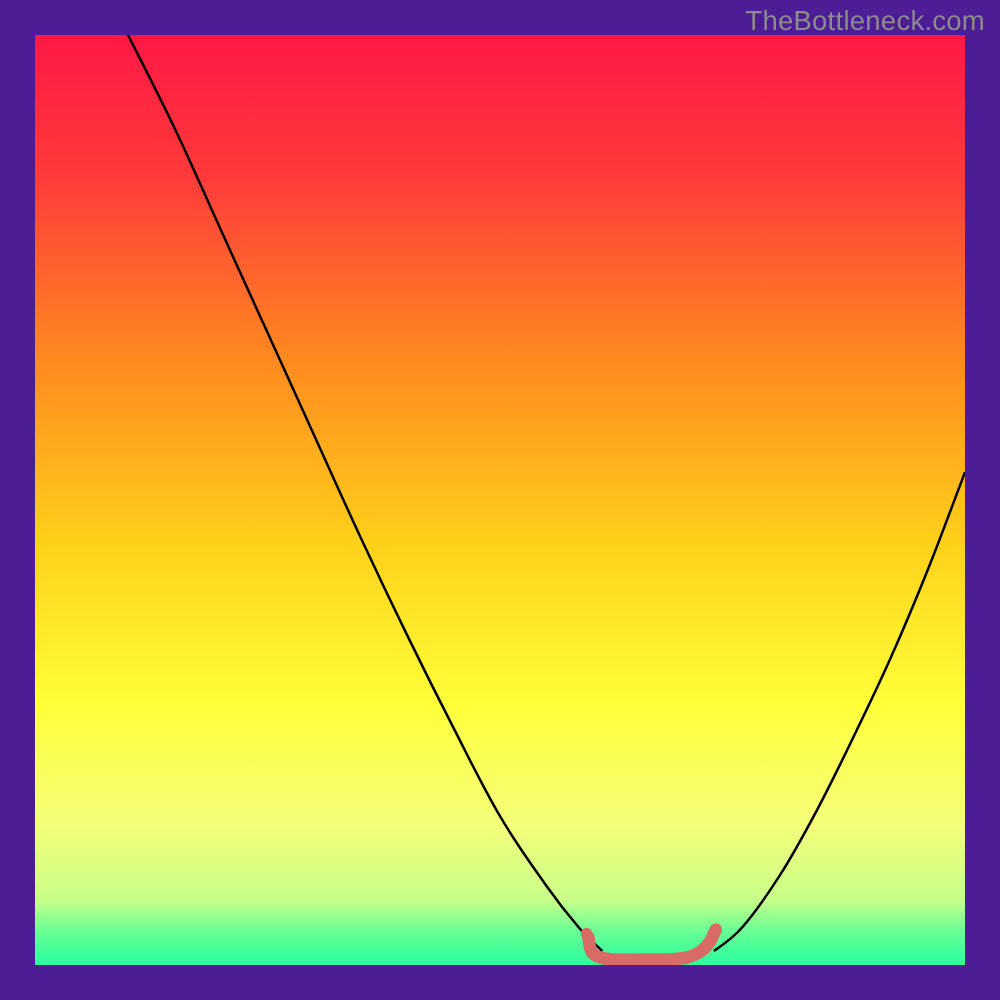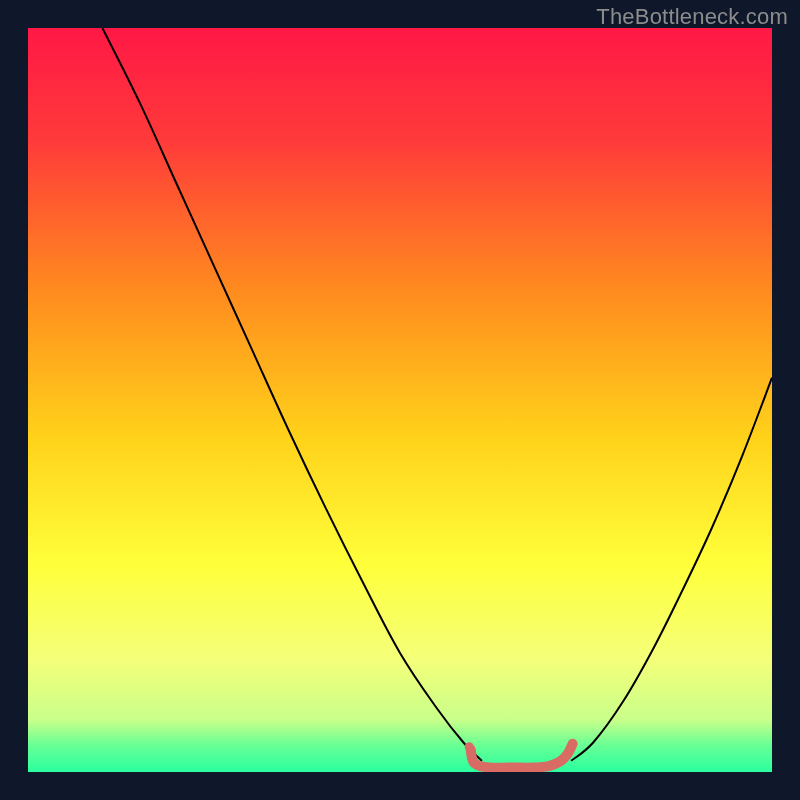--- a/index.html
+++ b/index.html
@@ -10,21 +10,21 @@
     background: #000;
     overflow: hidden;
     font-family: Arial, Helvetica, sans-serif;
   }
   .frame {
     position: absolute;
     top: 0;
     left: 0;
     width: 800px;
     height: 800px;
-    background: #0f172a;
+    background: #4c1d95;
   }
   .watermark {
     position: absolute;
     top: 4px;
     right: 12px;
     color: #8c8c8c;
     font-size: 22px;
     letter-spacing: 0.2px;
     font-weight: 500;
     z-index: 10;

